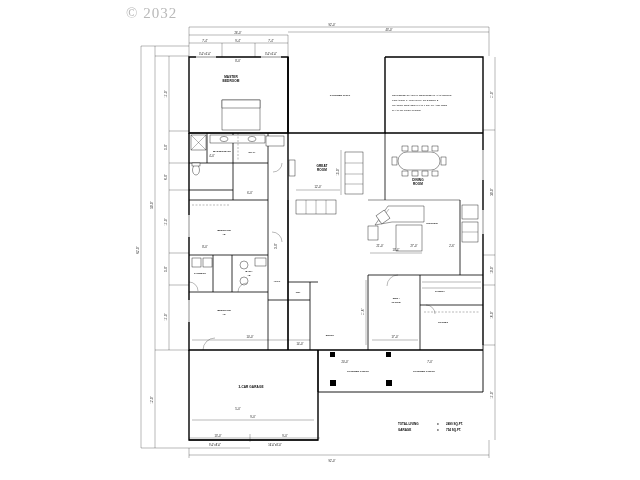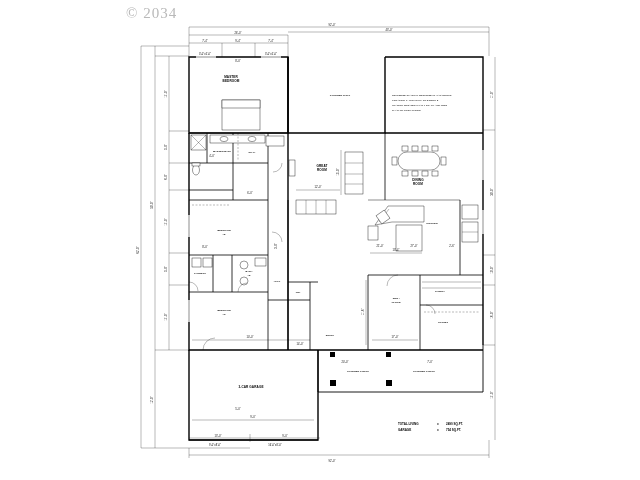--- a/index.html
+++ b/index.html
@@ -29,21 +29,21 @@
   .hair{fill:none;stroke:#000;stroke-width:0.28;}
   .fix{fill:none;stroke:#000;stroke-width:0.4;}
   .solid{fill:#000;stroke:none;}
   .wht{fill:#fff;}
 </style>
 </head>
 <body>
 
 <div id="sheet">
 
-  <div class="wm">© 2034</div>
+  <div class="wm">© 2032</div>
 
   <svg width="640" height="480" viewBox="0 0 640 480">
 
     <g>
 
       <line class="hair" x1="189" y1="27" x2="489" y2="27"></line>
       <line class="hair" x1="189" y1="27" x2="189" y2="57"></line>
       <line class="hair" x1="489" y1="27" x2="489" y2="56"></line>
       <text class="dim" x="332" y="26" text-anchor="middle">92'-0"</text>
 

